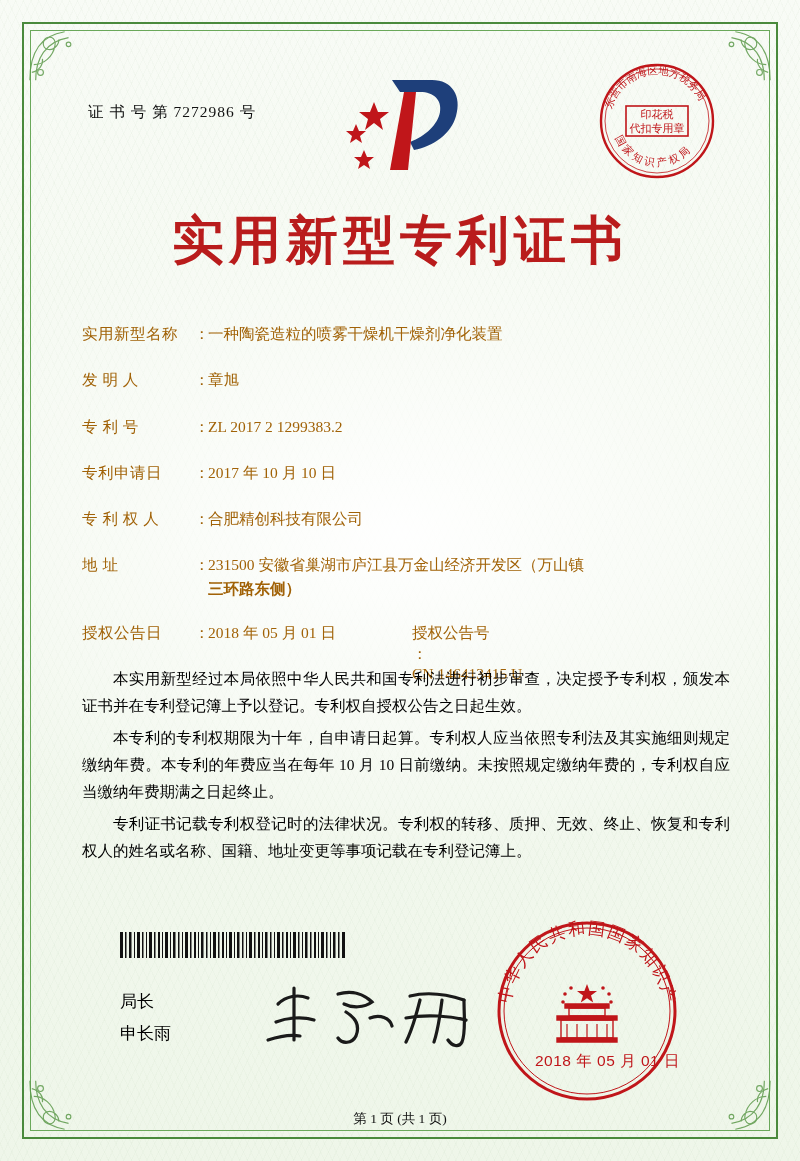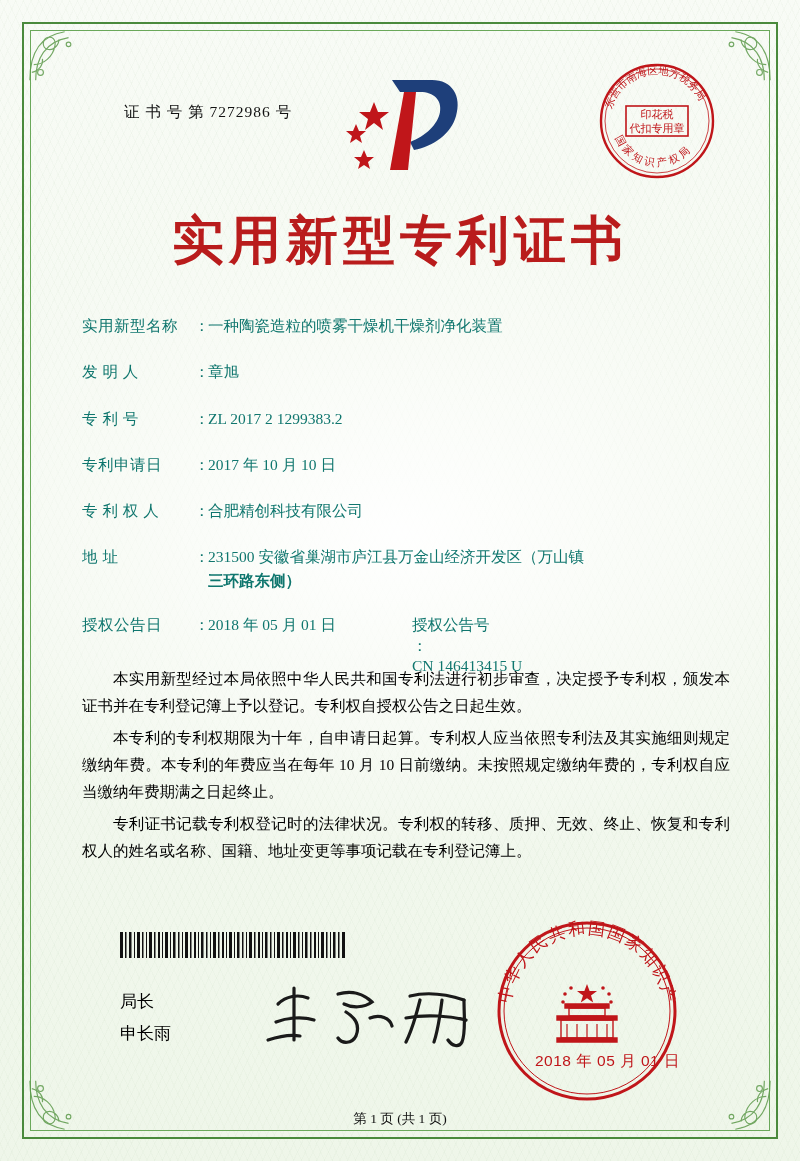--- a/index.html
+++ b/index.html
@@ -63,21 +63,20 @@
   }
 
   .cert-number {
     position: absolute;
     left: 28px;
     top: 56px;
     font-size: 15.5px;
     letter-spacing: 1px;
     color: #111;
     white-space: nowrap;
-    margin-left: 36px;
   }
 
   .logo {
     position: absolute;
     left: 50%;
     top: 16px;
     transform: translateX(-50%);
     width: 160px;
     height: 120px;
   }
@@ -98,24 +97,24 @@
     text-align: center;
     font-size: 52px;
     font-weight: bold;
     letter-spacing: 5px;
     color: #b91c1c;
   }
 
   .fields {
     position: absolute;
     left: 22px;
-    top: 268px;
+    top: 276px;
     width: 650px;
     font-size: 15.5px;
-    color: #0f766e;
+    color: #a16207;
   }
   .field-row {
     display: flex;
     align-items: flex-start;
     margin-bottom: 23px;
     line-height: 1.5;
   }
   .field-label {
     width: 112px;
     flex: 0 0 112px;

